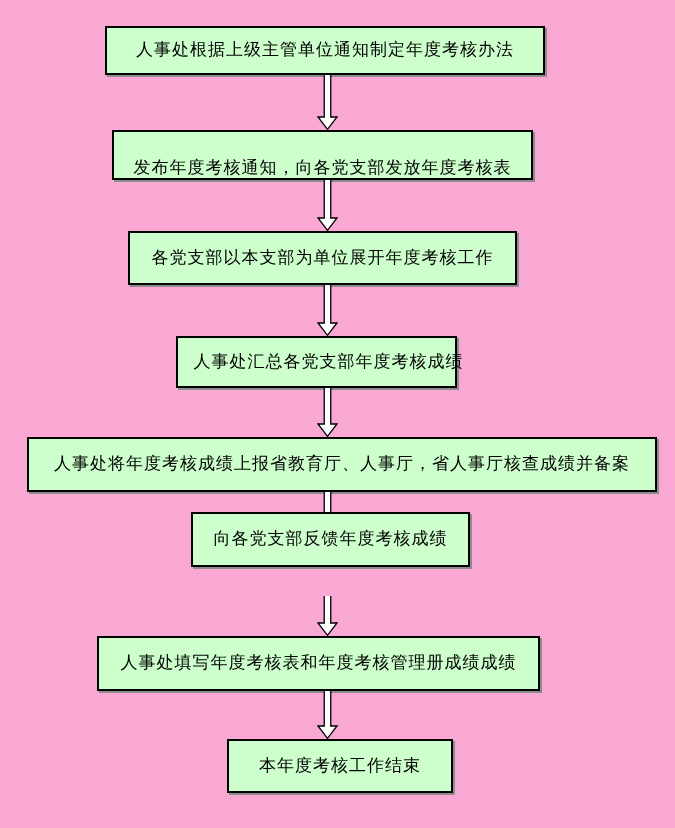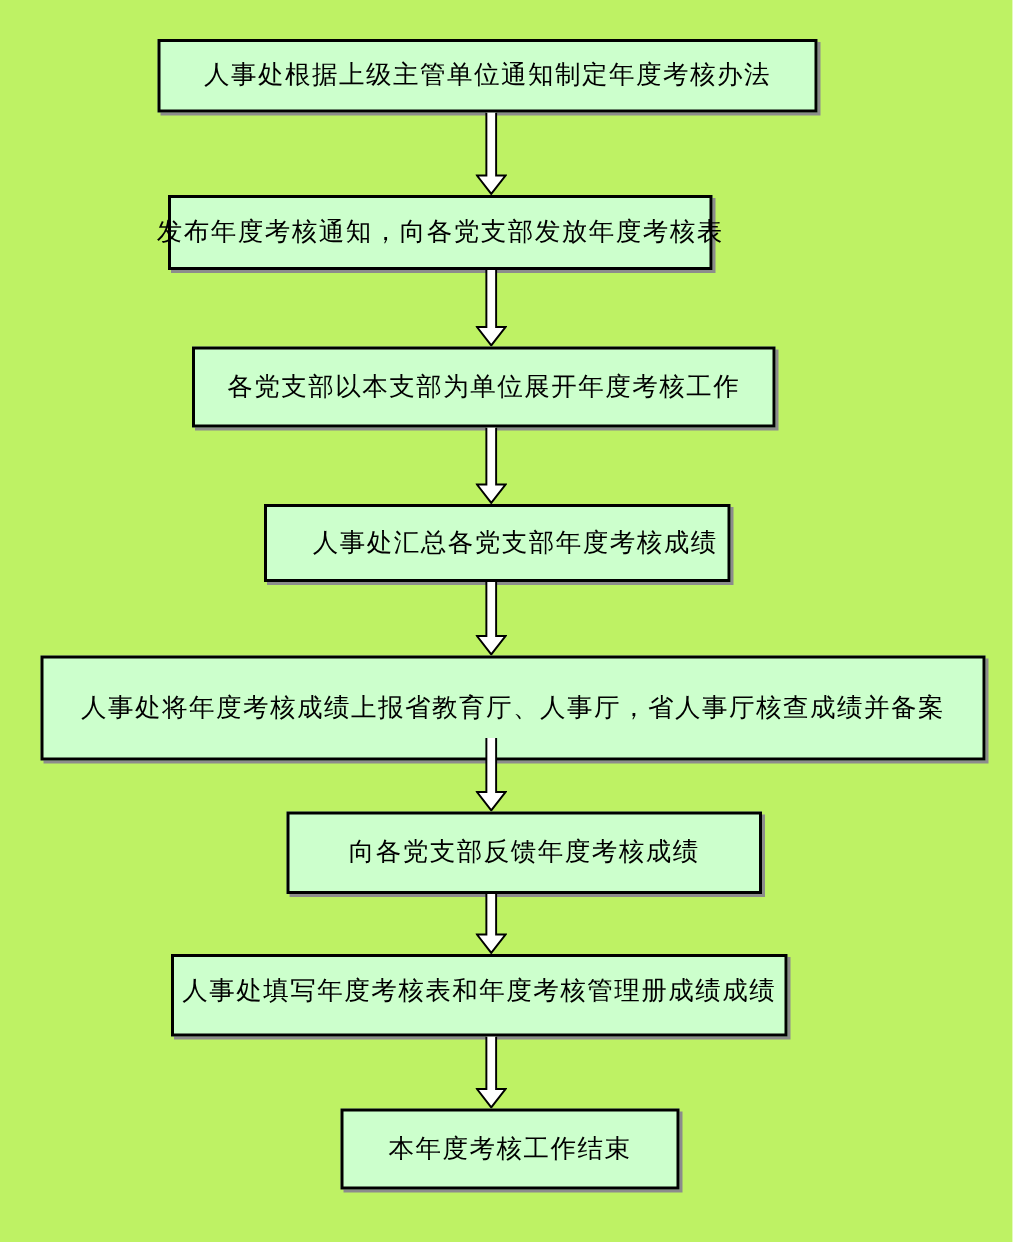--- a/index.html
+++ b/index.html
@@ -4,21 +4,21 @@
 <style>
   html, body {
     margin: 0;
     padding: 0;
     background: #ffffff;
   }
   .canvas {
     position: relative;
     width: 675px;
     height: 828px;
-    background: #bef264;
+    background: #f9a8d4;
     font-family: "Liberation Sans", sans-serif;
     overflow: hidden;
   }
   .node {
     position: absolute;
     box-sizing: border-box;
     background: #ccffcc;
     border: 2px solid #000000;
     box-shadow: 2px 2px 0 #8c8c8c;
     display: flex;
@@ -50,61 +50,61 @@
 <div class="canvas">
 
   <div class="node" style="left:105px; top:26px; width:440px; height:49px;">
     <span>人事处根据上级主管单位通知制定年度考核办法</span>
   </div>
 
   <svg class="arrow" style="left:317px; top:75px; height:55px;" viewBox="0 0 21 55" preserveAspectRatio="none" xmlns="http://www.w3.org/2000/svg">
     <path d="M7.25,0 L7.25,42 L1,42 L10.5,54.3 L20,42 L13.75,42 L13.75,0"></path>
   </svg>
 
-  <div class="node" style="left:112px; top:130px; width:363px; height:50px;">
+  <div class="node" style="left:112px; top:130px; width:421px; height:50px;align-items:flex-end;">
     <span>发布年度考核通知，向各党支部发放年度考核表</span>
   </div>
 
   <svg class="arrow" style="left:317px; top:180px; height:51px;" viewBox="0 0 21 51" preserveAspectRatio="none" xmlns="http://www.w3.org/2000/svg">
     <path d="M7.25,0 L7.25,38 L1,38 L10.5,50.3 L20,38 L13.75,38 L13.75,0"></path>
   </svg>
 
   <div class="node" style="left:128px; top:231px; width:389px; height:54px;text-align:right;">
     <span>各党支部以本支部为单位展开年度考核工作</span>
   </div>
 
   <svg class="arrow" style="left:317px; top:285px; height:51px;" viewBox="0 0 21 51" preserveAspectRatio="none" xmlns="http://www.w3.org/2000/svg">
     <path d="M7.25,0 L7.25,38 L1,38 L10.5,50.3 L20,38 L13.75,38 L13.75,0"></path>
   </svg>
 
-  <div class="node" style="left:176px; top:336px; width:311px; height:52px;padding-left:24px;">
+  <div class="node" style="left:176px; top:336px; width:281px; height:52px;padding-left:24px;">
     <span>人事处汇总各党支部年度考核成绩</span>
   </div>
 
   <svg class="arrow" style="left:317px; top:388px; height:49px;" viewBox="0 0 21 49" preserveAspectRatio="none" xmlns="http://www.w3.org/2000/svg">
     <path d="M7.25,0 L7.25,36 L1,36 L10.5,48.3 L20,36 L13.75,36 L13.75,0"></path>
   </svg>
 
-  <div class="node" style="left:27px; top:437px; width:630px; height:70px;">
+  <div class="node" style="left:27px; top:437px; width:630px; height:55px;">
     <span>人事处将年度考核成绩上报省教育厅、人事厅，省人事厅核查成绩并备案</span>
   </div>
 
   <svg class="arrow" style="left:317px; top:492px; height:49px;" viewBox="0 0 21 49" preserveAspectRatio="none" xmlns="http://www.w3.org/2000/svg">
     <path d="M7.25,0 L7.25,36 L1,36 L10.5,48.3 L20,36 L13.75,36 L13.75,0"></path>
   </svg>
 
-  <div class="node" style="left:191px; top:541px; width:317px; height:55px;">
+  <div class="node" style="left:191px; top:512px; width:279px; height:55px;">
     <span>向各党支部反馈年度考核成绩</span>
   </div>
 
   <svg class="arrow" style="left:317px; top:596px; height:40px;" viewBox="0 0 21 40" preserveAspectRatio="none" xmlns="http://www.w3.org/2000/svg">
     <path d="M7.25,0 L7.25,27 L1,27 L10.5,39.3 L20,27 L13.75,27 L13.75,0"></path>
   </svg>
 
-  <div class="node" style="left:114px; top:636px; width:411px; height:55px;font-family:Liberation Mono, monospace;">
+  <div class="node" style="left:97px; top:636px; width:443px; height:55px;">
     <span>人事处填写年度考核表和年度考核管理册成绩成绩</span>
   </div>
 
   <svg class="arrow" style="left:317px; top:691px; height:48px;" viewBox="0 0 21 48" preserveAspectRatio="none" xmlns="http://www.w3.org/2000/svg">
     <path d="M7.25,0 L7.25,35 L1,35 L10.5,47.3 L20,35 L13.75,35 L13.75,0"></path>
   </svg>
 
   <div class="node" style="left:227px; top:739px; width:226px; height:54px;">
     <span>本年度考核工作结束</span>
   </div>

